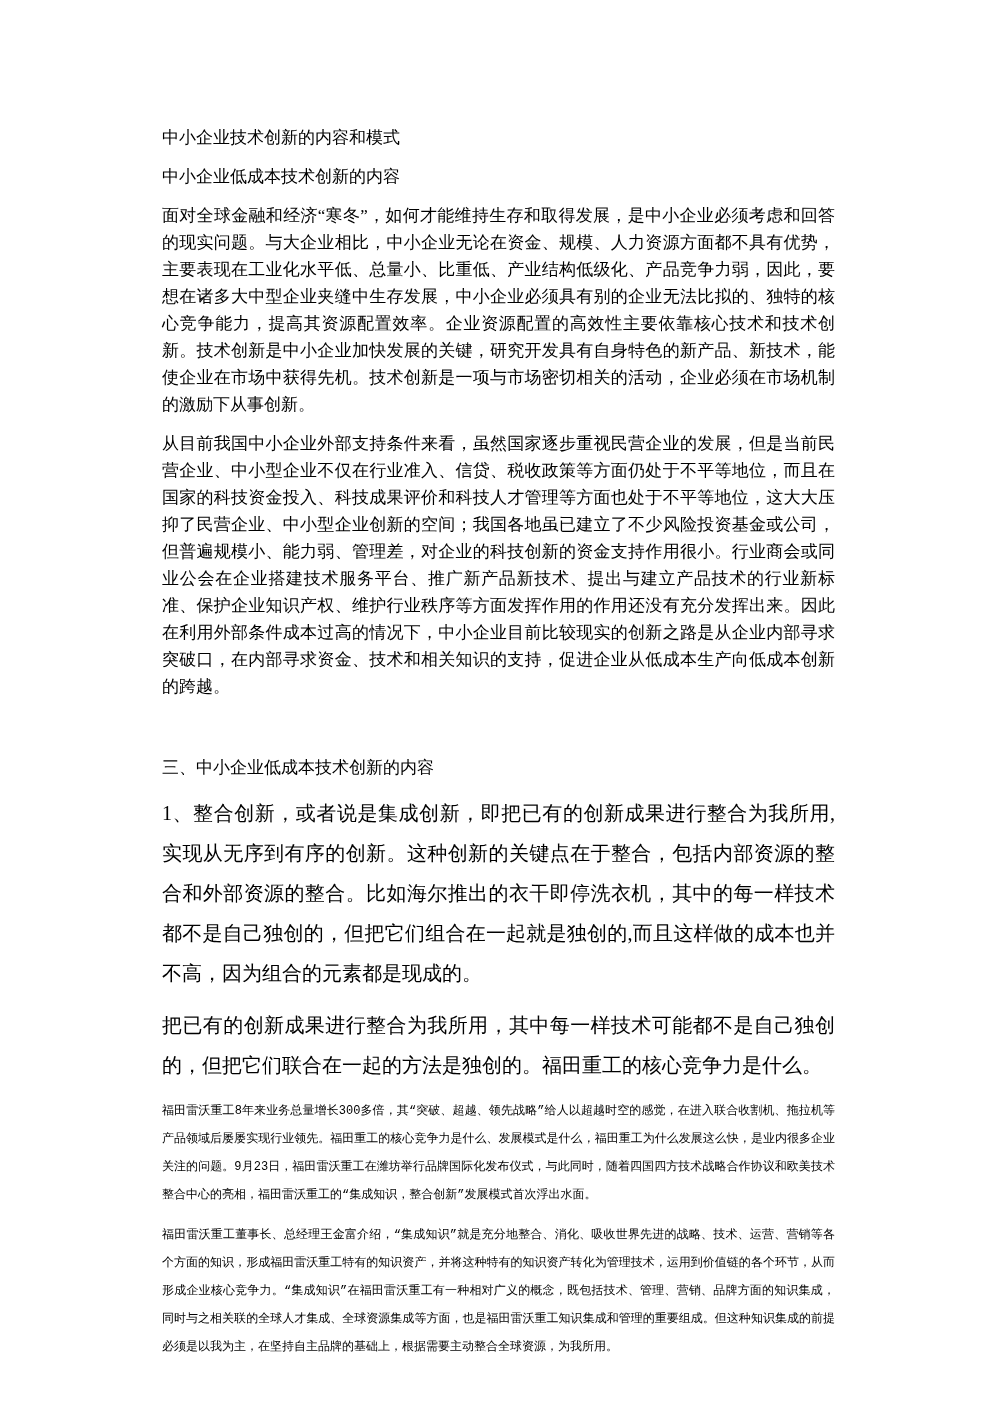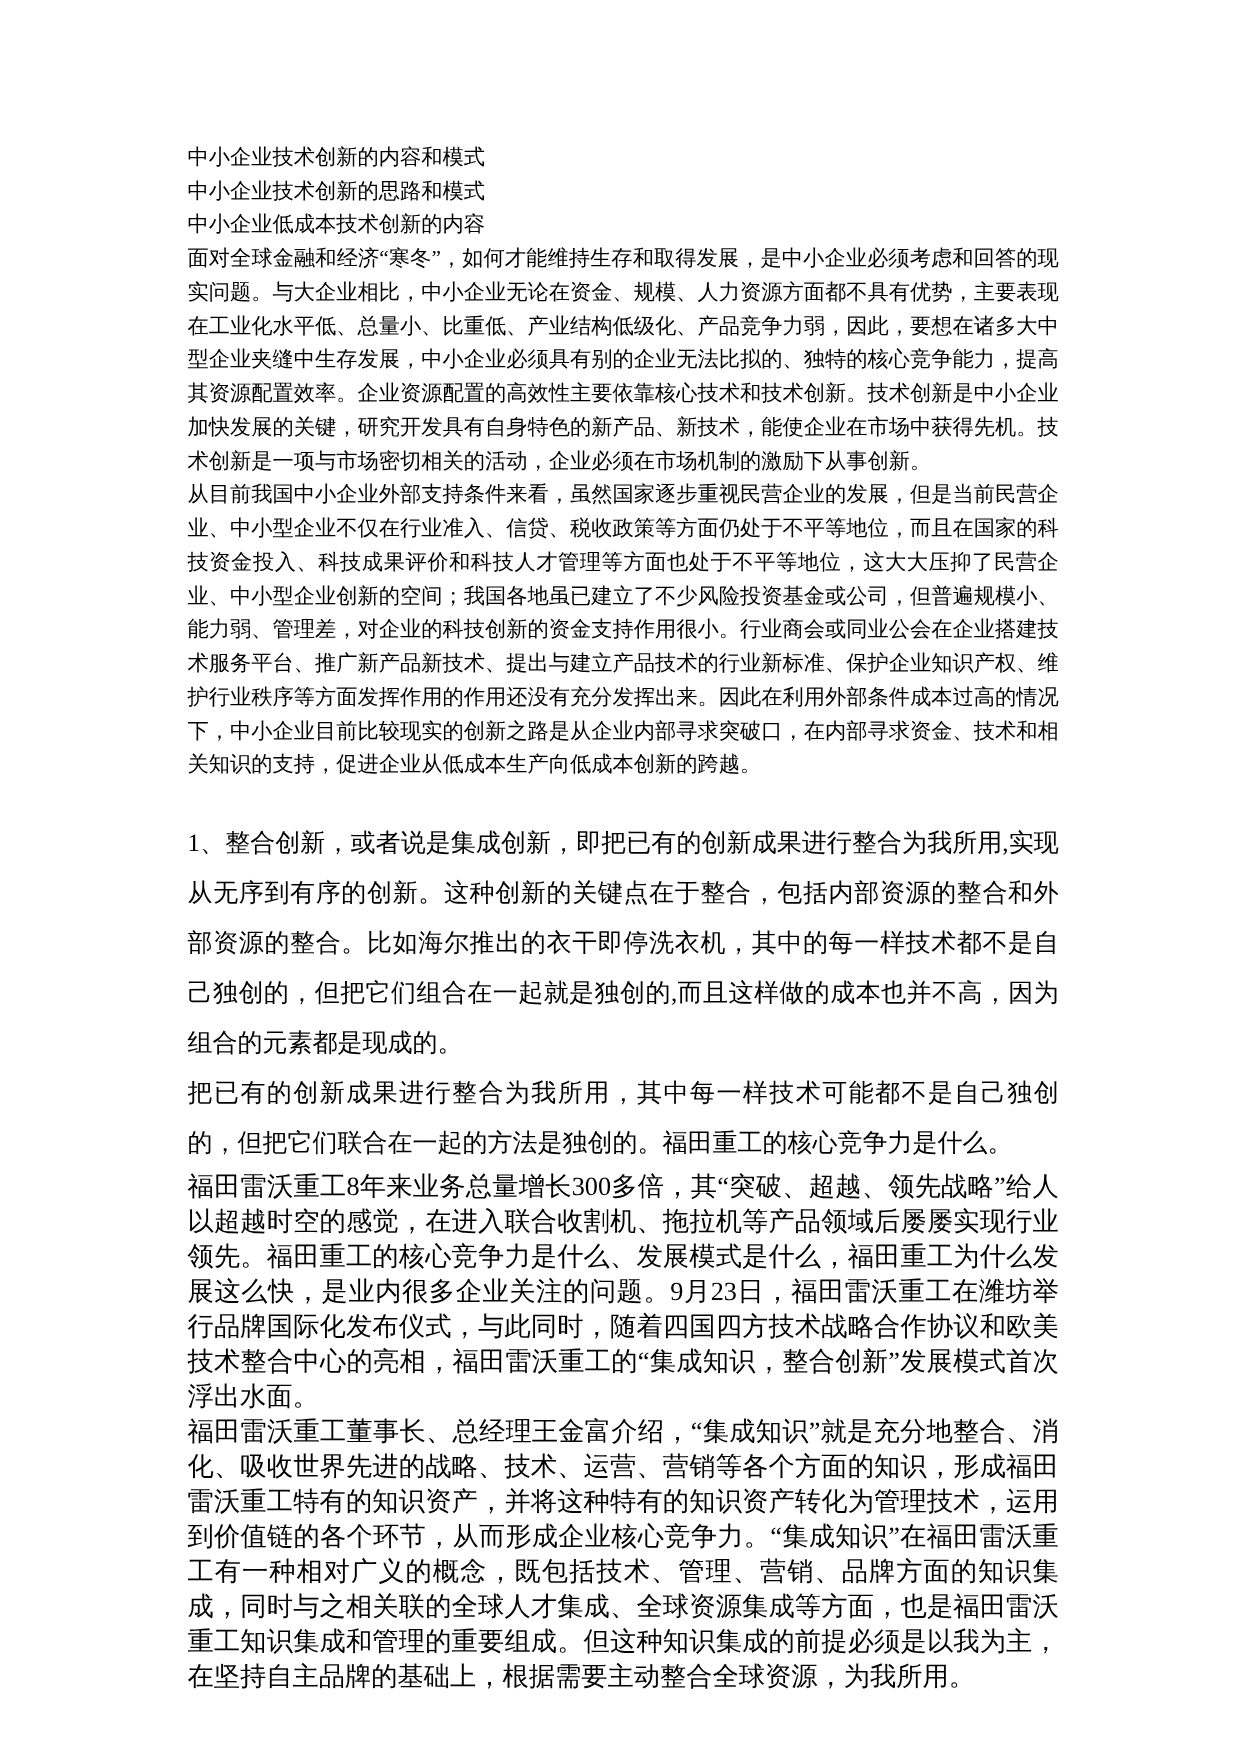--- a/index.html
+++ b/index.html
@@ -14,62 +14,62 @@
     overflow: hidden;
   }
   .doc {
     position: absolute;
     left: 150px;
     top: 112px;
     width: 697px;
     color: #000000;
   }
   .doc p {
-    margin: 0;
+    margin: 12px;
     padding: 0;
   }
   .serif {
     font-family: "Liberation Serif", "DejaVu Serif", serif;
     font-size: 17px;
     line-height: 27px;
     text-align: justify;
     text-justify: inter-ideograph;
   }
   .serif-lg {
     font-family: "Liberation Serif", "DejaVu Serif", serif;
     font-size: 20px;
     line-height: 40px;
     text-align: justify;
     text-justify: inter-ideograph;
   }
   .sans {
-    font-family: Liberation Serif, serif;
-    font-size: 21px;
+    font-family: Liberation Mono, monospace;
+    font-size: 12px;
     line-height: 28px;
     text-align: justify;
     text-justify: inter-ideograph;
   }
   .gap-large {
     height: 30px;
   }
 </style>
 </head>
 <body>
 
 <div class="doc">
 
   <p class="serif">中小企业技术创新的内容和模式</p>
-  <p class="serif">中小企业技术创新的思路和模式</p>
   <p class="serif">中小企业低成本技术创新的内容</p>
 
   <p class="serif">面对全球金融和经济“寒冬”，如何才能维持生存和取得发展，是中小企业必须考虑和回答的现实问题。与大企业相比，中小企业无论在资金、规模、人力资源方面都不具有优势，主要表现在工业化水平低、总量小、比重低、产业结构低级化、产品竞争力弱，因此，要想在诸多大中型企业夹缝中生存发展，中小企业必须具有别的企业无法比拟的、独特的核心竞争能力，提高其资源配置效率。企业资源配置的高效性主要依靠核心技术和技术创新。技术创新是中小企业加快发展的关键，研究开发具有自身特色的新产品、新技术，能使企业在市场中获得先机。技术创新是一项与市场密切相关的活动，企业必须在市场机制的激励下从事创新。</p>
   <p class="serif">从目前我国中小企业外部支持条件来看，虽然国家逐步重视民营企业的发展，但是当前民营企业、中小型企业不仅在行业准入、信贷、税收政策等方面仍处于不平等地位，而且在国家的科技资金投入、科技成果评价和科技人才管理等方面也处于不平等地位，这大大压抑了民营企业、中小型企业创新的空间；我国各地虽已建立了不少风险投资基金或公司，但普遍规模小、能力弱、管理差，对企业的科技创新的资金支持作用很小。行业商会或同业公会在企业搭建技术服务平台、推广新产品新技术、提出与建立产品技术的行业新标准、保护企业知识产权、维护行业秩序等方面发挥作用的作用还没有充分发挥出来。因此在利用外部条件成本过高的情况下，中小企业目前比较现实的创新之路是从企业内部寻求突破口，在内部寻求资金、技术和相关知识的支持，促进企业从低成本生产向低成本创新的跨越。</p>
 
   <div class="gap-large"></div>
 
+  <p class="serif">三、中小企业低成本技术创新的内容</p>
 
   <p class="serif-lg">1、整合创新，或者说是集成创新，即把已有的创新成果进行整合为我所用,实现从无序到有序的创新。这种创新的关键点在于整合，包括内部资源的整合和外部资源的整合。比如海尔推出的衣干即停洗衣机，其中的每一样技术都不是自己独创的，但把它们组合在一起就是独创的,而且这样做的成本也并不高，因为组合的元素都是现成的。</p>
 
 
   <p class="serif-lg">把已有的创新成果进行整合为我所用，其中每一样技术可能都不是自己独创的，但把它们联合在一起的方法是独创的。福田重工的核心竞争力是什么。</p>
 
 
 
   <p class="sans">福田雷沃重工8年来业务总量增长300多倍，其“突破、超越、领先战略”给人以超越时空的感觉，在进入联合收割机、拖拉机等产品领域后屡屡实现行业领先。福田重工的核心竞争力是什么、发展模式是什么，福田重工为什么发展这么快，是业内很多企业关注的问题。9月23日，福田雷沃重工在潍坊举行品牌国际化发布仪式，与此同时，随着四国四方技术战略合作协议和欧美技术整合中心的亮相，福田雷沃重工的“集成知识，整合创新”发展模式首次浮出水面。</p>
   <p class="sans">福田雷沃重工董事长、总经理王金富介绍，“集成知识”就是充分地整合、消化、吸收世界先进的战略、技术、运营、营销等各个方面的知识，形成福田雷沃重工特有的知识资产，并将这种特有的知识资产转化为管理技术，运用到价值链的各个环节，从而形成企业核心竞争力。“集成知识”在福田雷沃重工有一种相对广义的概念，既包括技术、管理、营销、品牌方面的知识集成，同时与之相关联的全球人才集成、全球资源集成等方面，也是福田雷沃重工知识集成和管理的重要组成。但这种知识集成的前提必须是以我为主，在坚持自主品牌的基础上，根据需要主动整合全球资源，为我所用。</p>

